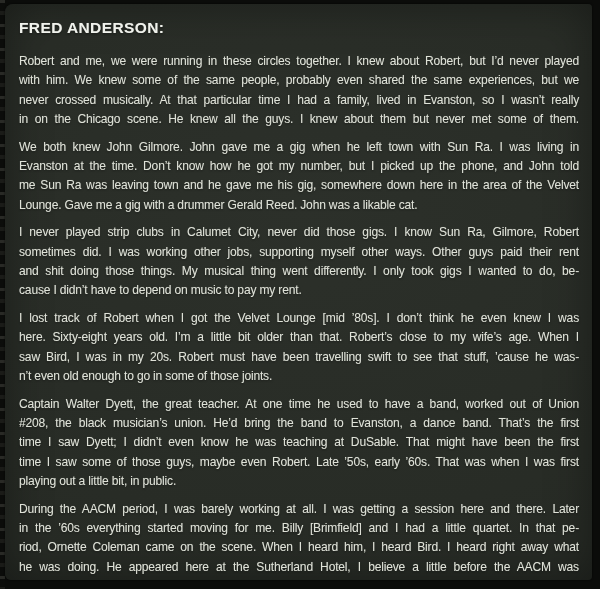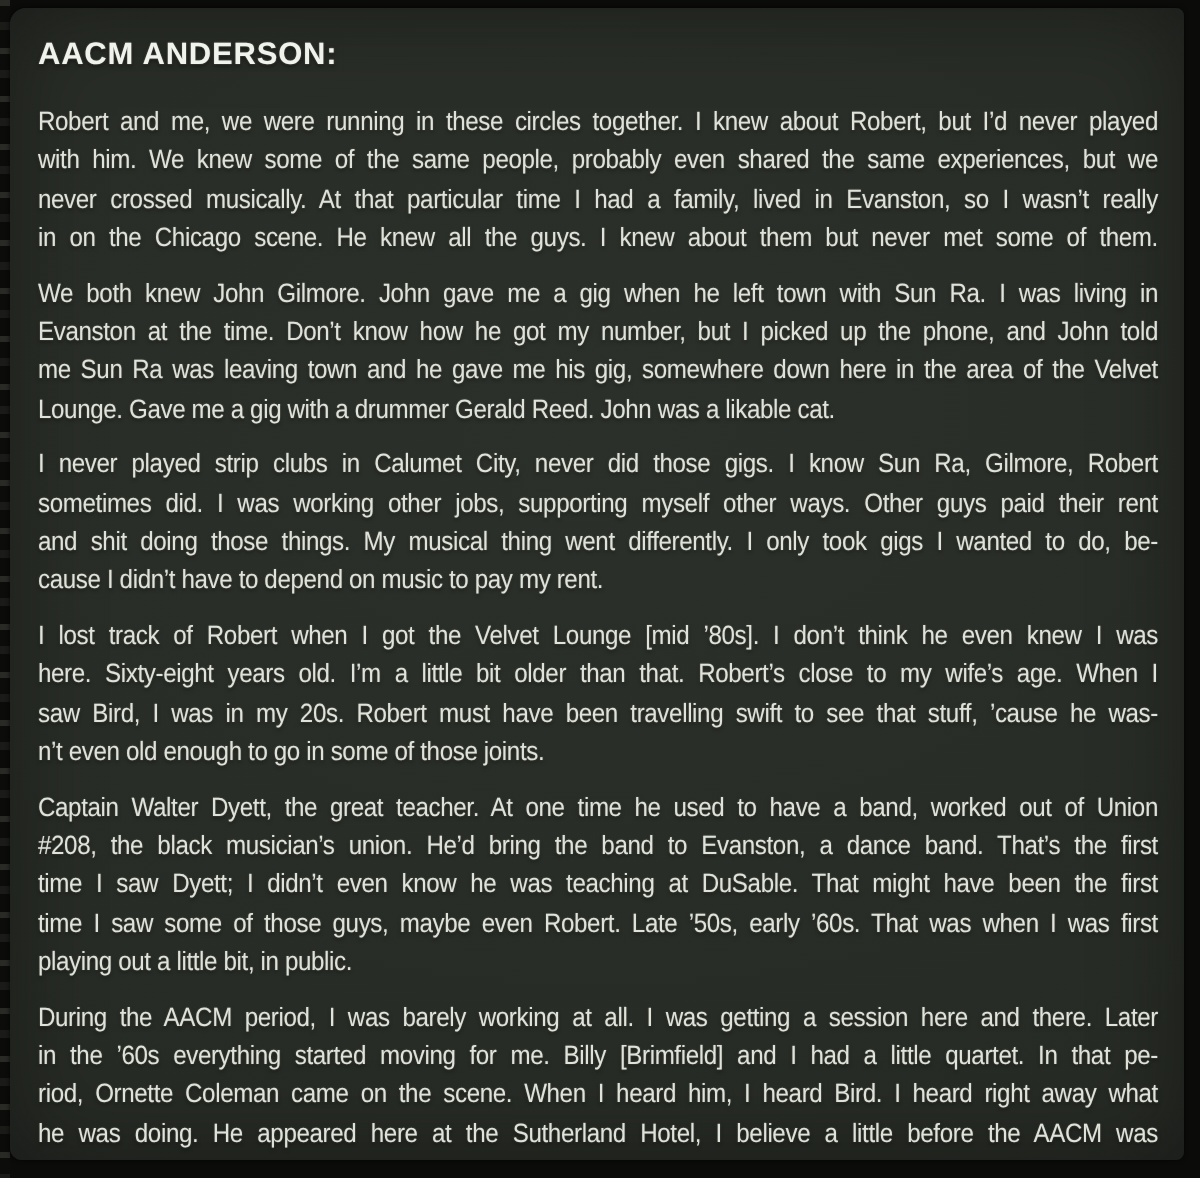--- a/index.html
+++ b/index.html
@@ -68,21 +68,21 @@
     text-align-last:left;
   }
 </style>
 </head>
 <body>
 
 <div class="screenshot">
   <div class="scan-edge-left"></div>
   <div class="page">
     <div class="content">
-      <div class="heading">AACM ANDERSON:</div>
+      <div class="heading">FRED ANDERSON:</div>
       <div class="text-block">
           <div class="paragraph">
             <div class="line">Robert and me, we were running in these circles together. I knew about Robert, but I’d never played</div>
             <div class="line">with him. We knew some of the same people, probably even shared the same experiences, but we</div>
             <div class="line">never crossed musically. At that particular time I had a family, lived in Evanston, so I wasn’t really</div>
             <div class="line">in on the Chicago scene. He knew all the guys. I knew about them but never met some of them.</div>
           </div>
           <div class="paragraph">
             <div class="line">We both knew John Gilmore. John gave me a gig when he left town with Sun Ra. I was living in</div>
             <div class="line">Evanston at the time. Don’t know how he got my number, but I picked up the phone, and John told</div>

